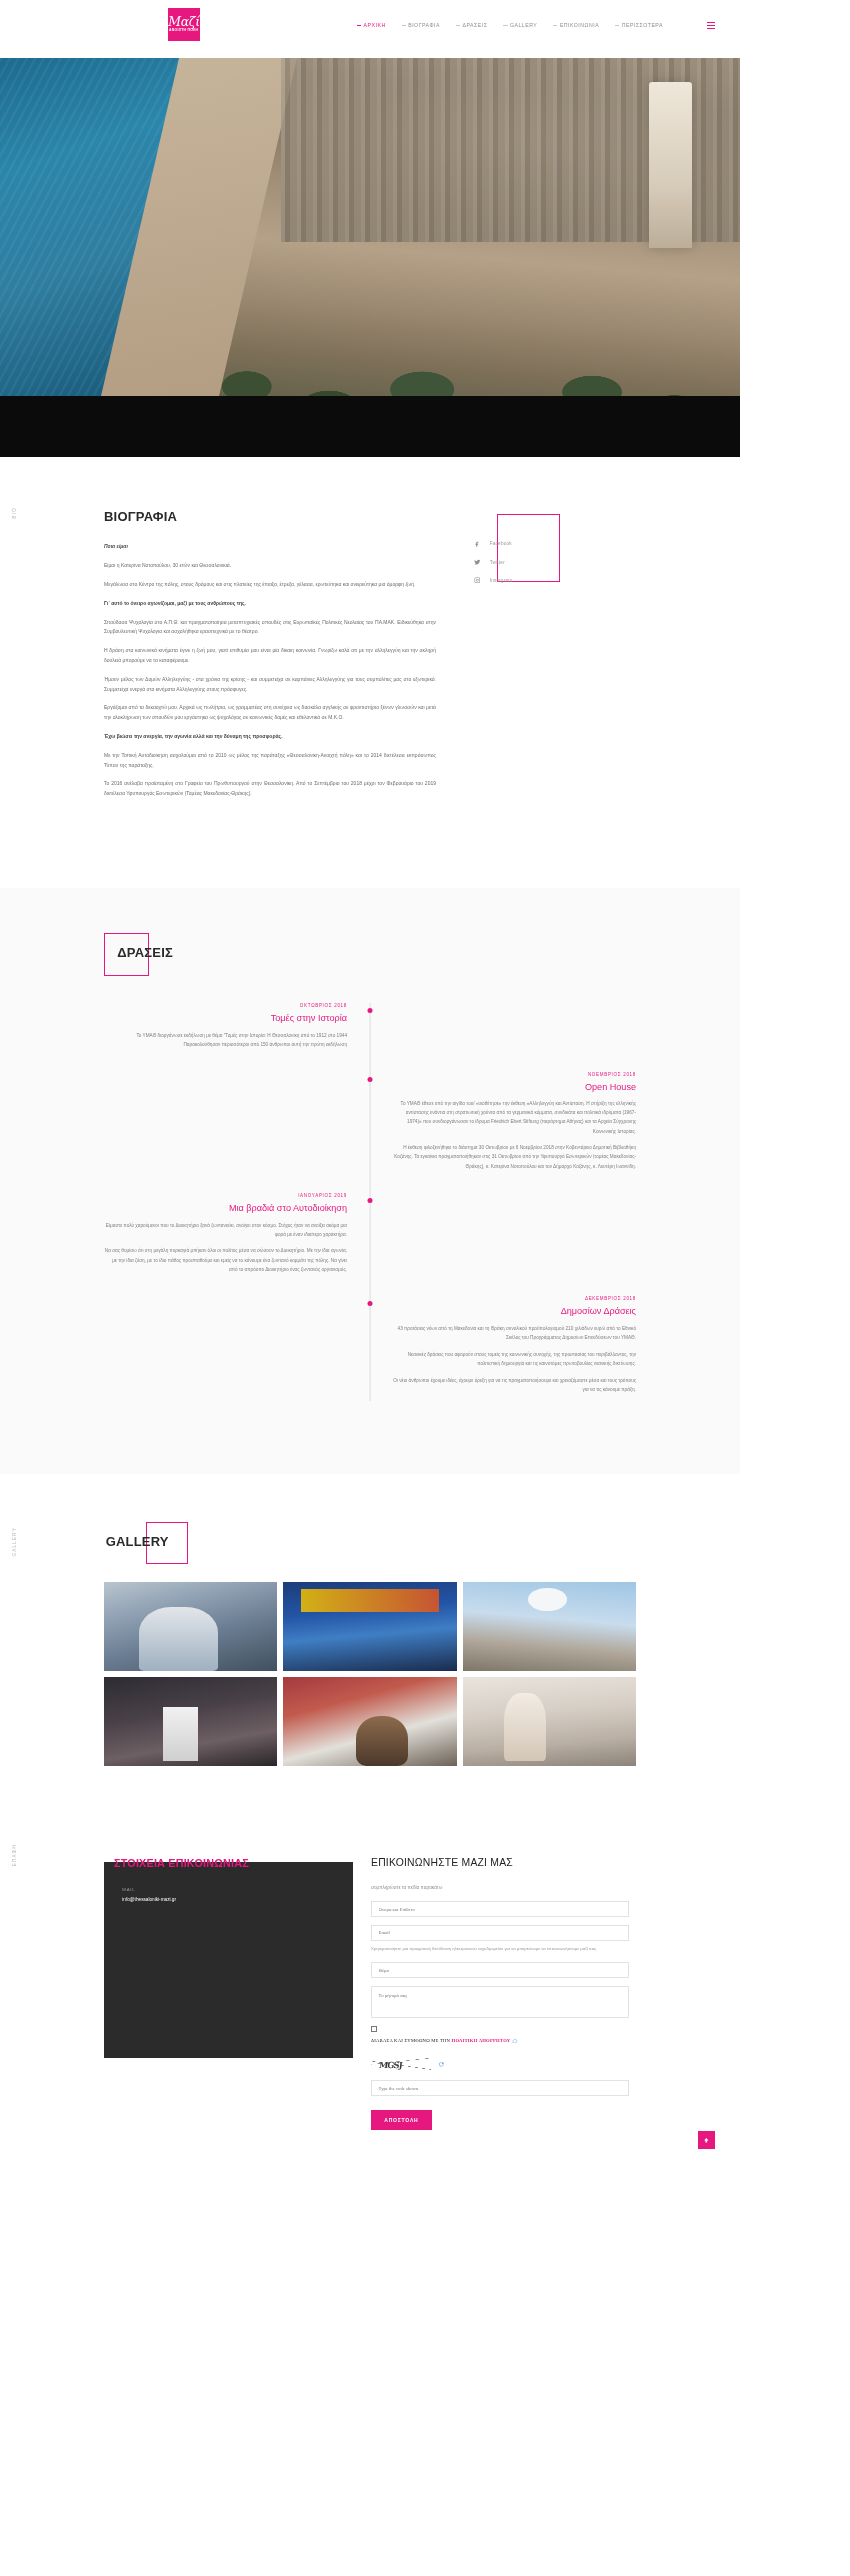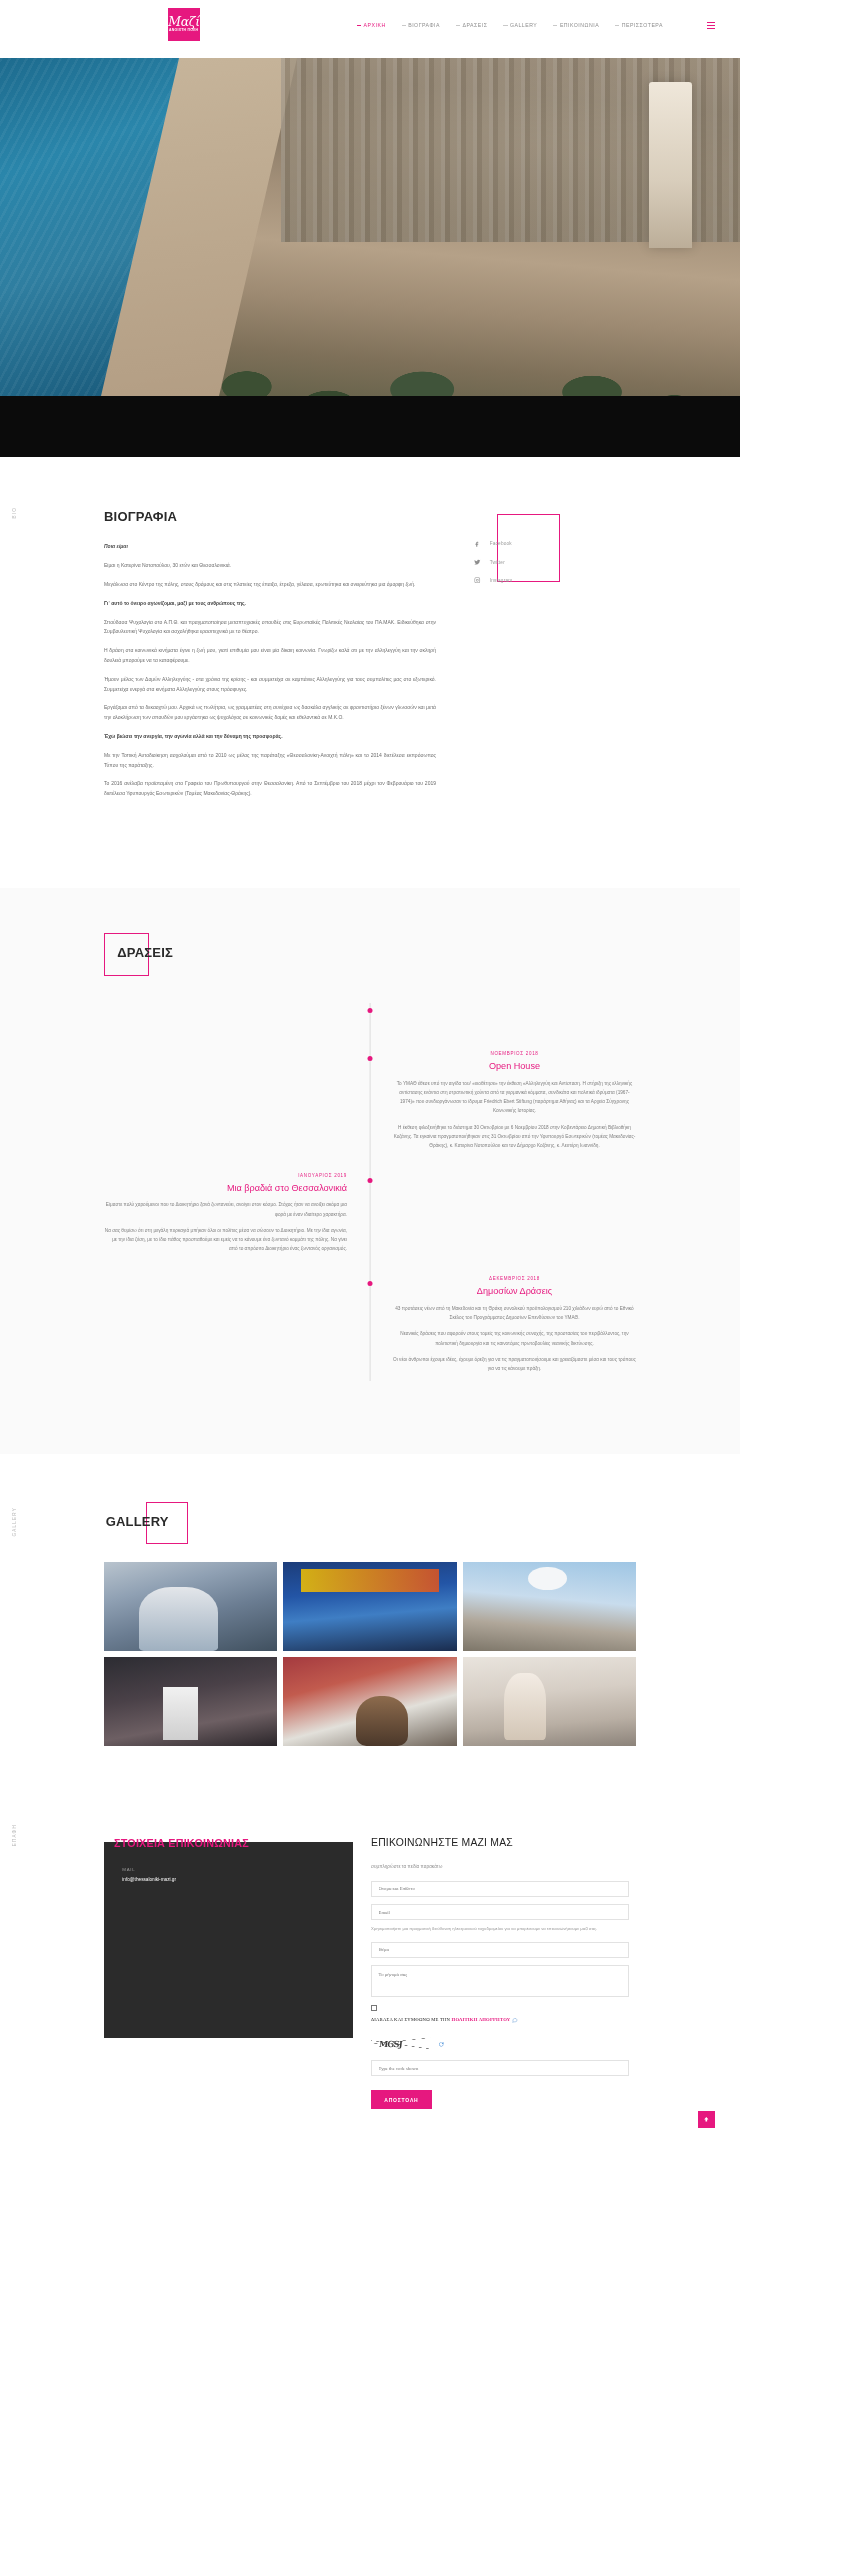--- a/index.html
+++ b/index.html
@@ -200,21 +200,21 @@
   }
   .title-with-frame h2 { position:relative; z-index:2; margin:0; }
   .timeline { position:relative; margin-top:32px; }
   .timeline::before{
     content:""; position:absolute; left:50%; top:0; bottom:0;
     width:0.8px; background:#dddddd; transform:translateX(-0.4px);
   }
   .tl-item { position:relative; display:flex; min-height:33px; margin-bottom:15px; }
   .tl-col { width:50%; }
   .tl-left  .tl-body { padding-right:23px; text-align:right; }
-  .tl-right .tl-body { padding-left:23px; text-align:center; }
+  .tl-right .tl-body { padding-left:23px; text-align:right; }
   .tl-dot {
     position:absolute; left:50%; top:5px;
     width:5px; height:5px; border-radius:50%;
     background:#e6187f; transform:translateX(-50%);
   }
   .tl-date {
     font-size:4.5px; color:#e6187f; letter-spacing:0.7px;
     text-transform:uppercase; margin:0 0 5px;
   }
   .tl-title {
@@ -404,39 +404,44 @@
   <section class="timeline-section">
     <div class="container">
       <div class="title-with-frame">
         <span class="frame"></span>
         <h2 class="section-title" style="margin:0;">ΔΡΑΣΕΙΣ</h2>
       </div>
 
       <div class="timeline">
 
         <div class="tl-item tl-left">
+          <div class="tl-col tl-body">
+            <p class="tl-date">ΟΚΤΩΒΡΙΟΣ 2018</p>
+            <h3 class="tl-title">Τομές στην Ιστορία</h3>
+            <p class="tl-text">Το ΥΜΑΘ διοργάνωσε εκδήλωση με θέμα "Τομές στην Ιστορία: Η Θεσσαλονίκη από το 1912 στο 1944 Παρακολούθησαν περισσότεροι από 150 άνθρωποι αυτή την πρώτη εκδήλωση</p>
+          </div>
           <div class="tl-col"></div>
           <span class="tl-dot"></span>
         </div>
 
         <div class="tl-item tl-right">
           <div class="tl-col"></div>
           <div class="tl-col tl-body">
             <p class="tl-date">ΝΟΕΜΒΡΙΟΣ 2018</p>
             <h3 class="tl-title">Open House</h3>
             <p class="tl-text">Το ΥΜΑΘ έθεσε υπό την αιγίδα του/ «υιοθέτησε» την έκθεση «Αλληλεγγύη και Αντίσταση. Η στήριξη της ελληνικής αντίστασης ενάντια στη στρατιωτική χούντα από τα γερμανικά κόμματα, συνδικάτα και πολιτικά ιδρύματα (1967-1974)» που συνδιοργάνωσαν το ίδρυμα Friedrich Ebert Stiftung (παράρτημα Αθήνας) και τα Αρχεία Σύγχρονης Κοινωνικής Ιστορίας.</p>
             <p class="tl-text">Η έκθεση φιλοξενήθηκε το διάστημα 30 Οκτωβρίου με 6 Νοεμβρίου 2018 στην Κοβεντάρειο Δημοτική Βιβλιοθήκη Κοζάνης. Τα εγκαίνια πραγματοποιήθηκαν στις 31 Οκτωβρίου από την Υφυπουργό Εσωτερικών (τομέας Μακεδονίας-Θράκης), κ. Κατερίνα Νοτοπούλου και τον Δήμαρχο Κοζάνης, κ. Λευτέρη Ιωαννίδη.</p>
           </div>
           <span class="tl-dot"></span>
         </div>
 
         <div class="tl-item tl-left">
           <div class="tl-col tl-body">
             <p class="tl-date">ΙΑΝΟΥΑΡΙΟΣ 2019</p>
-            <h3 class="tl-title">Μια βραδιά στο Θεσσαλονικιά</h3>
+            <h3 class="tl-title">Μια βραδιά στο Αυτοδιοίκηση</h3>
             <p class="tl-text">Είμαστε πολύ χαρούμενοι που το Διοικητήριο ξανά ζωντανεύει, ανοίγει στον κόσμο. Στόχος ήταν να ανοίξει ακόμα μια φορά με έναν ιδιαίτερο χαρακτήρα.</p>
             <p class="tl-text">Να σας θυμίσω ότι στη μεγάλη πυρκαγιά μπήκαν όλοι οι πολίτες μέσα να σώσουν το Διοικητήριο. Με την ίδια αγωνία, με την ίδια ζέση, με το ίδιο πάθος προσπαθούμε και εμείς να το κάνουμε ένα ζωντανό κομμάτι της πόλης. Να γίνει από το απρόσιτο Διοικητήριο ένας ζωντανός οργανισμός.</p>
           </div>
           <div class="tl-col"></div>
           <span class="tl-dot"></span>
         </div>
 
         <div class="tl-item tl-right">
           <div class="tl-col"></div>
           <div class="tl-col tl-body">

